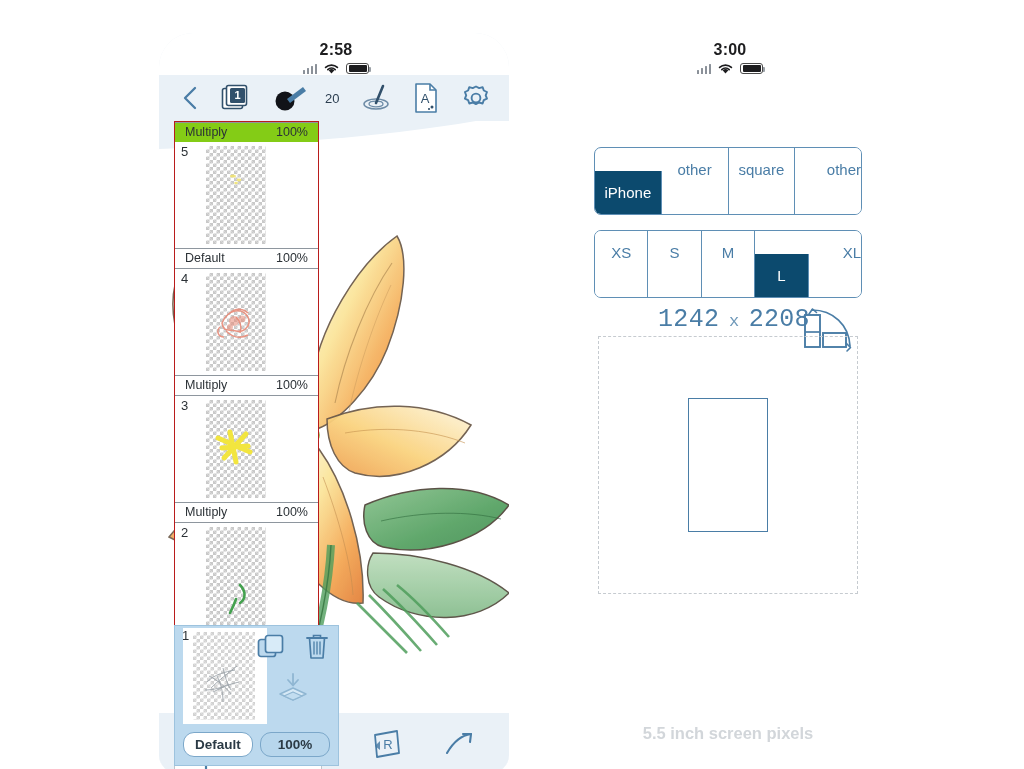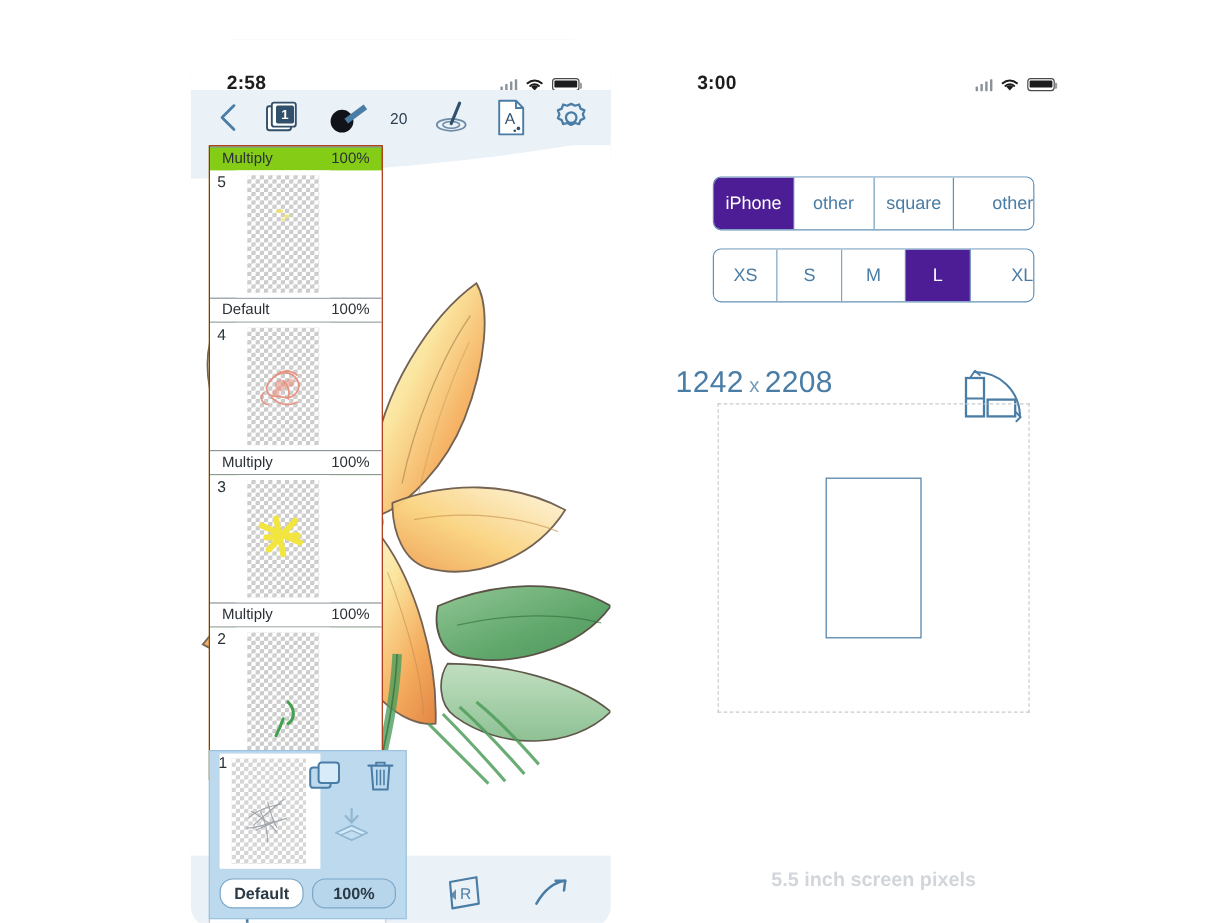--- a/index.html
+++ b/index.html
@@ -17,23 +17,24 @@
     overflow: hidden;
     border-radius: 34px 34px 18px 18px;
   }
   #phone-left  { left: 159px; top: 33px; width: 350px; height: 740px; background: #eef3f8; }
   #phone-right { left: 551px; top: 33px; width: 354px; height: 740px; background: #ffffff; }
 
   .phone-inner { position: absolute; inset: 0; }
 
   
   .statusbar {
-    position: absolute; left: 0; right: 0; top: 12px; height: 42px;
+    position: absolute; left: 0; right: 0; top: 0; height: 42px;
     display: flex; align-items: center; justify-content: space-between;
     padding: 8px 26px 0 30px;
+    flex-direction: column;
   }
   .status-time { font-size: 16px; font-weight: bold; color: #1d1d1f; letter-spacing: .2px; }
   .status-icons { display: flex; align-items: center; gap: 6px; }
   .sig { display: flex; align-items: flex-end; gap: 1.5px; height: 11px; }
   .sig i { display: block; width: 2.5px; background: #8b9199; border-radius: .5px; }
   .sig i:nth-child(1){ height: 4px; } .sig i:nth-child(2){ height: 6px; }
   .sig i:nth-child(3){ height: 8px; } .sig i:nth-child(4){ height: 10px; }
   .batt { width: 23px; height: 11px; border: 1.3px solid #4a4a4a; border-radius: 3px; padding: 1.3px; position: relative; }
   .batt::after { content:""; position:absolute; right:-3.2px; top:3px; width:2px; height:5px; background:#9aa0a6; border-radius:0 1px 1px 0; }
   .batt i { display:block; width:100%; height:100%; background:#1d1d1f; border-radius:1px; }
@@ -134,23 +135,23 @@
   .seg-wrap { position:absolute; left:0; right:0; top:114px; padding:0 43px; }
   .segmented {
     display:flex; border:1.4px solid #5f8fb5; border-radius:7px; overflow:hidden;
     margin-bottom:15px;
   }
   .segmented .seg {
     flex:1; text-align:center; padding:13px 0; font-size:15px;
     color:#4a7da6; background:#fff; border-right:1.4px solid #5f8fb5;
   }
   .segmented .seg:last-child { border-right:none;text-align:right; }
-  .segmented .seg.on { background:#4c1d95; color:#ffffff; }
-
-  .dims { position:absolute; left:12px; right:0; top:272px; text-align:left; }
+  .segmented .seg.on { background:#0c4a6e; color:#ffffff;margin-top:23px; }
+
+  .dims { position:absolute; left:12px; right:0; top:272px; text-align:center;font-family:Liberation Mono, monospace; }
   .dims .d-main { font-size:25px; color:#4a7da6; letter-spacing:.3px; }
   .dims .d-x { font-size:17px; color:#6f99b9; }
   #orientation-icon { position:absolute; right:48px; top:272px; }
   #canvas-preview {
     position:absolute; left:47px; top:303px; width:260px; height:258px;
     border:1.6px dashed #c6cbd0;
   }
   #canvas-preview .inner-rect {
     position:absolute; left:50%; top:50%; transform:translate(-50%,-50%);
     width:80px; height:134px; border:1.8px solid #4a7da6; background:#fff;

